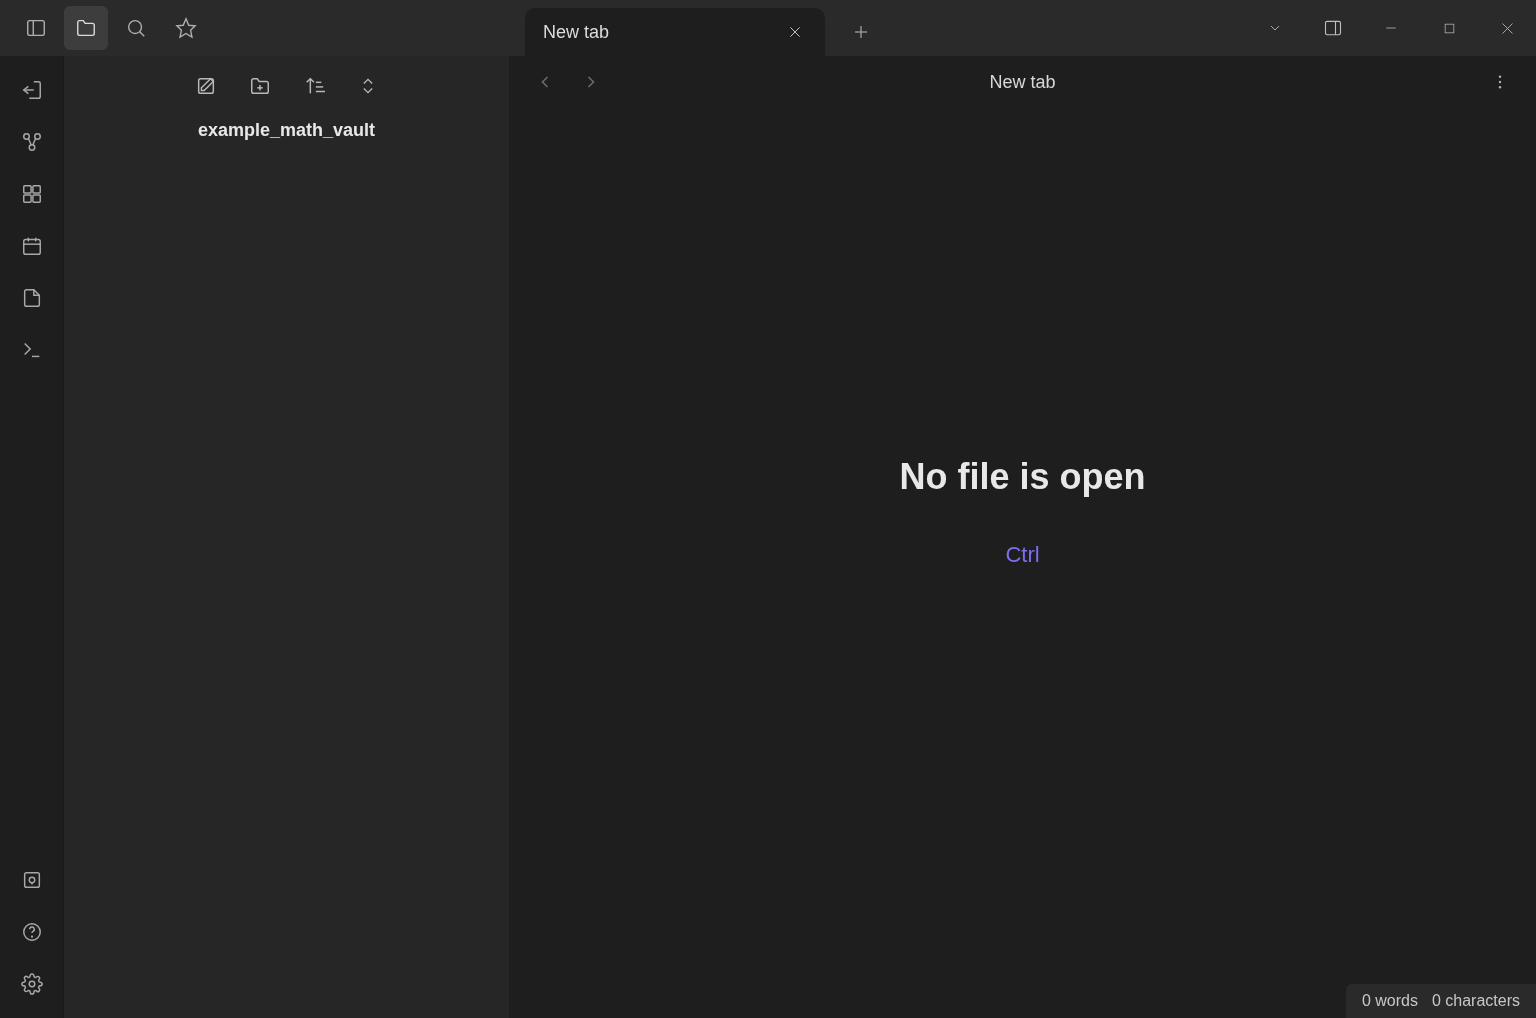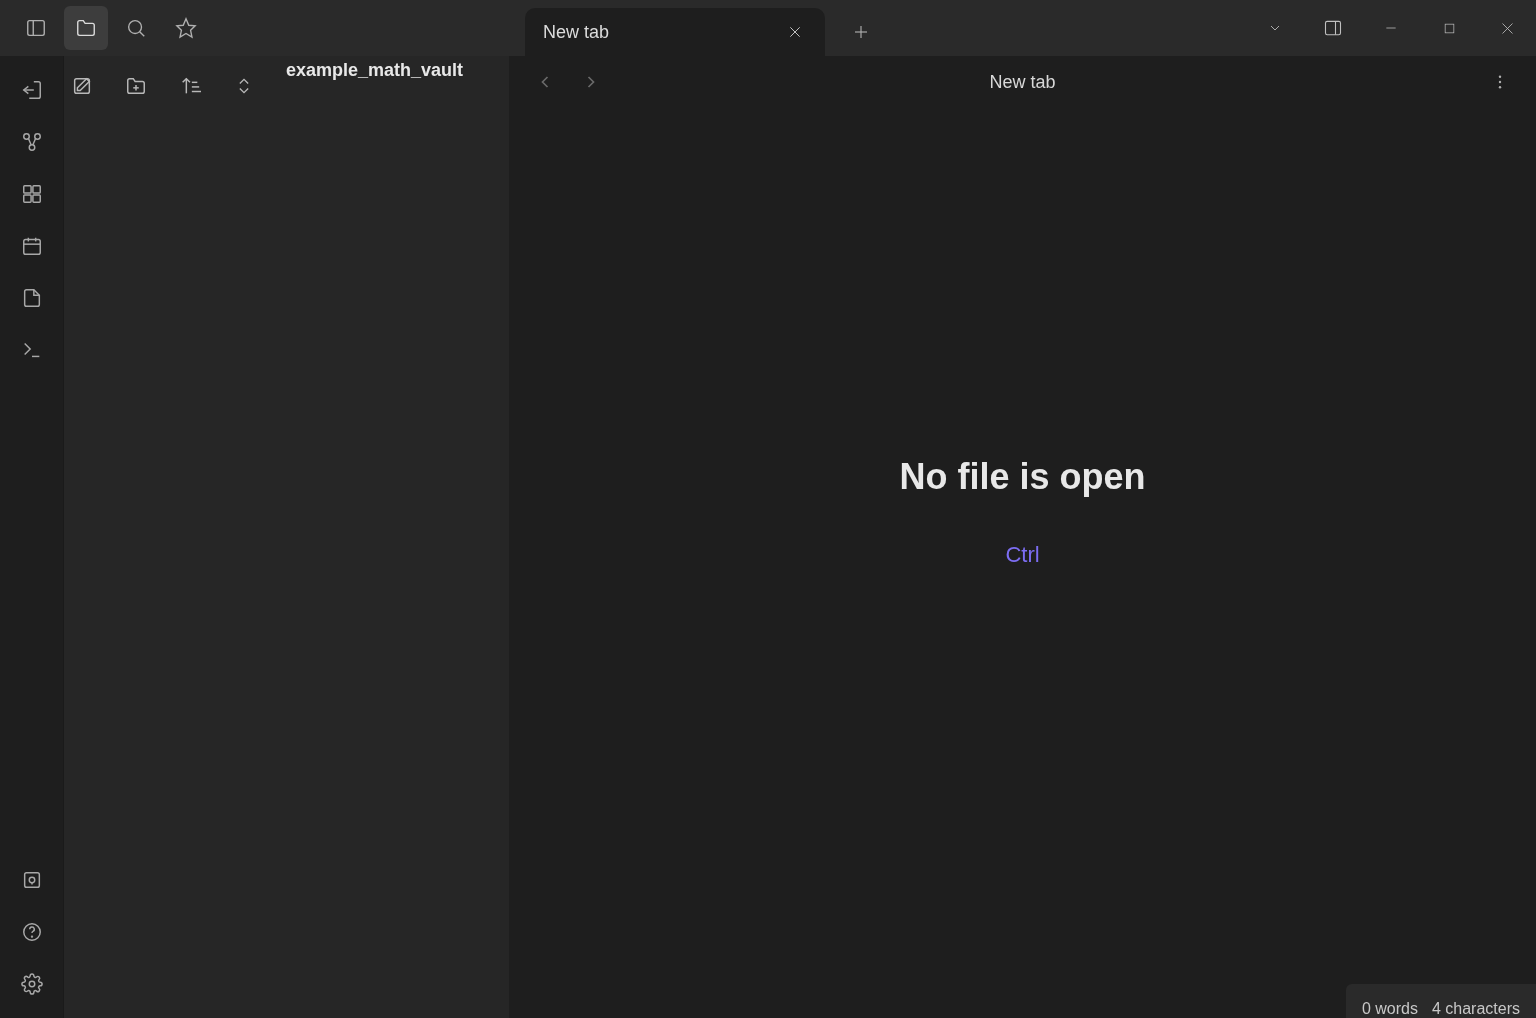--- a/index.html
+++ b/index.html
@@ -40,41 +40,41 @@
   
   .body{display:flex;height:calc(1018px - 56px);}
 
   
   .ribbon{width:64px;background:var(--bg-darkest);display:flex;flex-direction:column;align-items:center;padding-top:12px;gap:8px;border-right:1px solid #1a1a1a;}
   .ribbon-btn{width:44px;height:44px;display:flex;align-items:center;justify-content:center;border-radius:6px;cursor:pointer;}
   .ribbon-btn svg{stroke:#a8a8a8;fill:none;stroke-width:1.6;}
   .ribbon-spacer{flex:1;}
 
   
-  .sidebar{width:445px;background:var(--bg-dark);display:flex;flex-direction:row;}
+  .sidebar{width:445px;background:var(--bg-dark);display:flex;flex-direction:column;align-items:center;}
   .sidebar-toolbar{height:60px;display:flex;align-items:center;justify-content:center;gap:18px;}
   .sb-btn{width:36px;height:36px;display:flex;align-items:center;justify-content:center;border-radius:6px;cursor:pointer;}
   .sb-btn svg{stroke:#b8b8b8;fill:none;stroke-width:1.6;}
   .vault-title{padding:4px 24px;font-size:18px;font-weight:600;color:#e8e8e8;}
 
   
   .main{flex:1;background:var(--bg-darkest);display:flex;flex-direction:column;position:relative;}
   .main-header{height:52px;display:flex;align-items:center;padding:0 20px;position:relative;}
   .nav-arrows{display:flex;gap:14px;}
   .nav-btn{width:32px;height:32px;display:flex;align-items:center;justify-content:center;border-radius:6px;cursor:pointer;}
   .nav-btn svg{stroke:#6a6a6a;fill:none;stroke-width:2;}
   .main-title{position:absolute;left:50%;transform:translateX(-50%);font-size:18px;color:#d8d8d8;}
   .more-btn{position:absolute;right:20px;width:32px;height:32px;display:flex;align-items:center;justify-content:center;cursor:pointer;}
 
   .empty-state{flex:1;display:flex;flex-direction:column;align-items:center;justify-content:center;transform:translateY(-40px);}
   .empty-heading{font-size:36px;font-weight:600;color:#e8e8e8;margin-bottom:44px;}
   .empty-link{font-size:22px;color:var(--accent);cursor:pointer;margin-bottom:22px;}
 
   
-  .statusbar{position:absolute;bottom:0;right:0;height:34px;background:#2a2a2a;padding:0 16px;display:flex;align-items:flex-end;gap:14px;font-size:16px;color:#c8c8c8;border-top-left-radius:6px;}
+  .statusbar{position:absolute;bottom:0;right:0;height:34px;background:#2a2a2a;padding:0 16px;display:flex;align-items:center;gap:14px;font-size:16px;color:#c8c8c8;border-top-left-radius:6px;}
 </style>
 </head>
 <body>
 
 <div class="titlebar">
   <div class="titlebar-left">
     <div class="tb-btn">
       <svg width="22" height="22" viewBox="0 0 24 24">
           <rect x="3" y="4" width="18" height="16" rx="2"></rect>
           <line x1="9" y1="4" x2="9" y2="20"></line>
@@ -275,17 +275,17 @@
       </div>
     </div>
 
     <div class="empty-state">
       <div class="empty-heading">No file is open</div>
       <div class="empty-link">Ctrl</div>
     </div>
 
     <div class="statusbar">
       <span>0 words</span>
-      <span>4 characters</span>
+      <span>0 characters</span>
     </div>
   </div>
 
 </div>
 
 </body></html>

